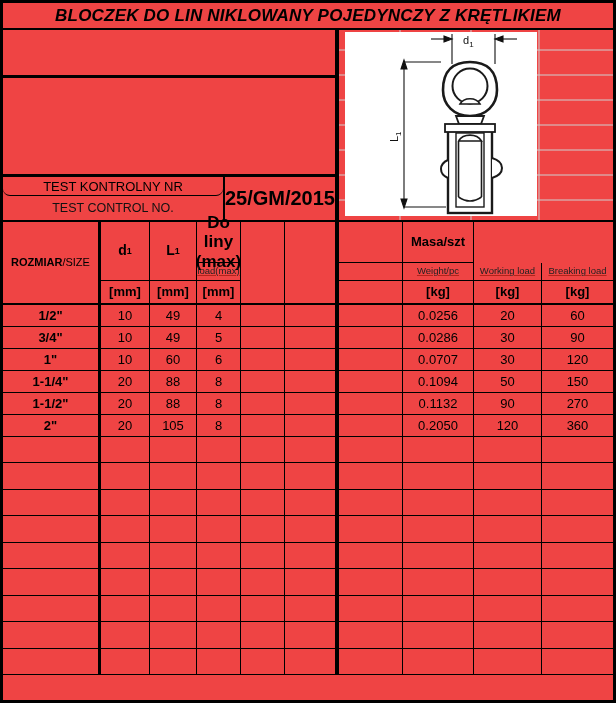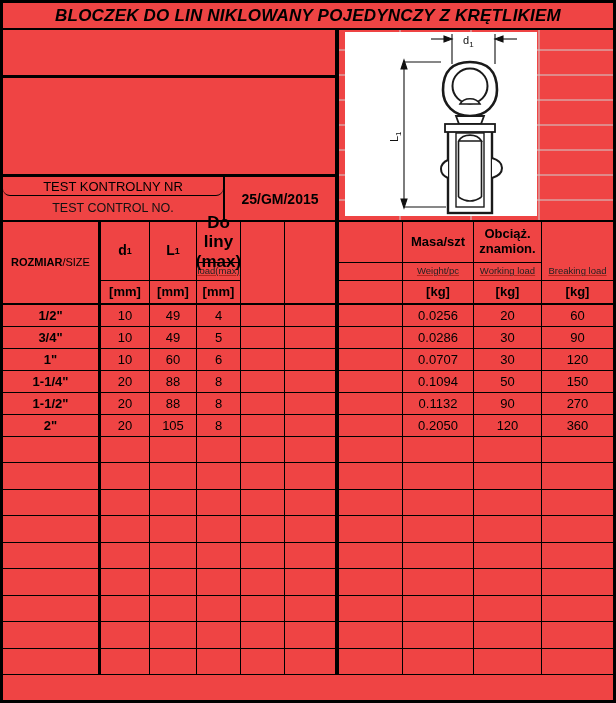--- a/index.html
+++ b/index.html
@@ -26,21 +26,21 @@
   .box1 { height:48px; border-bottom:3px solid #000; }
   .box2 { height:99px; border-bottom:3px solid #000; }
   .testbox { flex:1; display:flex; }
   .test-left { width:222px; border-right:2px solid #000; display:flex; flex-direction:column; }
   .test-pl {
     height:19px; border-bottom:1px solid #000;
     display:flex; align-items:center; justify-content:center;
     font-weight:normal; font-size:13px;border-radius:7px;
   }
   .test-en { flex:1; display:flex; align-items:center; justify-content:center; font-size:12.5px; color:#111; }
-  .test-right { flex:1; display:flex; align-items:center; justify-content:center; font-weight:bold; font-size:14px; }
+  .test-right { flex:1; display:flex; align-items:center; justify-content:center; font-weight:bold; font-size:20px; }
   .mid-right { flex:1; position:relative; overflow:hidden; }
   .mid-right svg { display:block; }
   
   .tbl-head {
     display:grid; height:85px;
     grid-template-columns:98px 49px 47px 44px 44px 54px 64px 71px 68px 71px;
     grid-template-rows:41px 18px 22px;
     border-top:2px solid #000; border-bottom:2px solid #000;
   }
   .hc {
@@ -172,21 +172,20 @@
     <div class="hc bb" style="grid-area:1/7/2/8"></div>
     <div class="hc bb" style="grid-area:2/7/3/8"></div>
     <div class="hc" style="grid-area:3/7/4/8"></div>
 
     <div class="hc bb" style="grid-area:1/8/2/9">Masa/szt</div>
     <div class="hc bb" style="grid-area:2/8/3/9">
         <span class="en-label">Weight/pc</span>
       </div>
     <div class="hc" style="grid-area:3/8/4/9">[kg]</div>
 
-    <div class="hc bb" style="grid-area:1/9/2/10">Obciąż. znamion.</div>
     <div class="hc bb" style="grid-area:2/9/3/10">
         <span class="en-label">Working load</span>
       </div>
     <div class="hc" style="grid-area:3/9/4/10">[kg]</div>
 
     <div class="hc bb norb" style="grid-area:2/10/3/11">
         <span class="en-label">Breaking load</span>
       </div>
     <div class="hc norb" style="grid-area:3/10/4/11">[kg]</div>
   </div>

